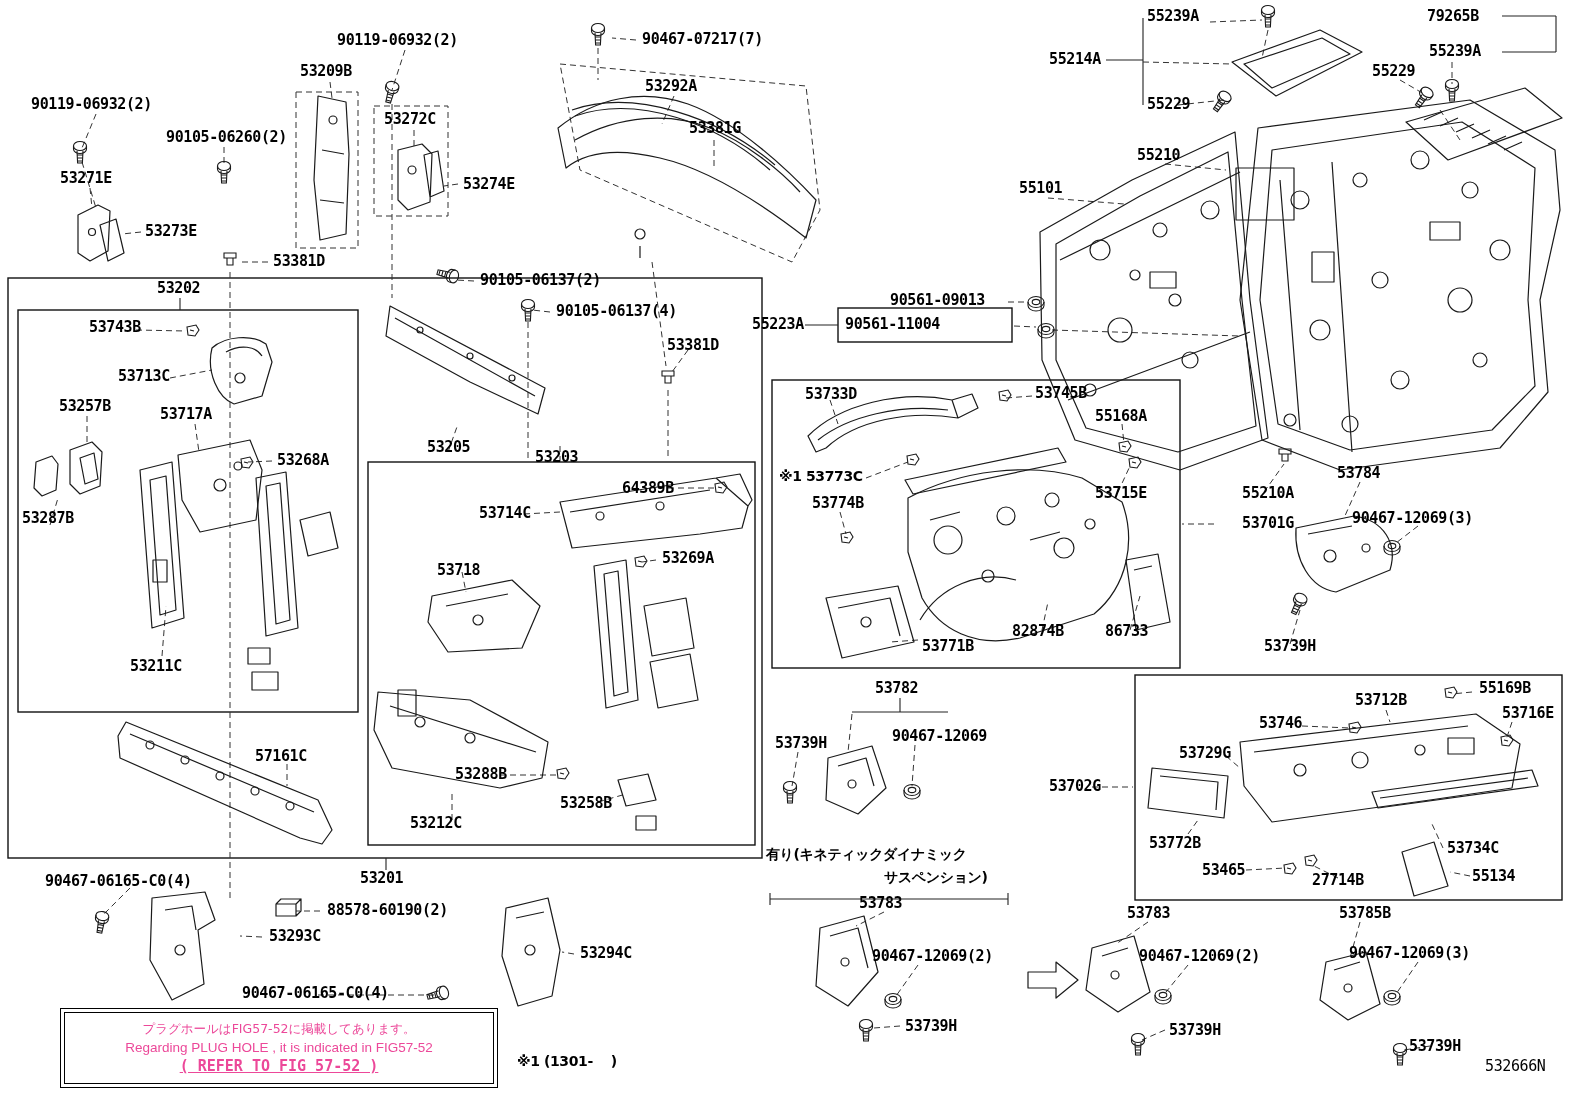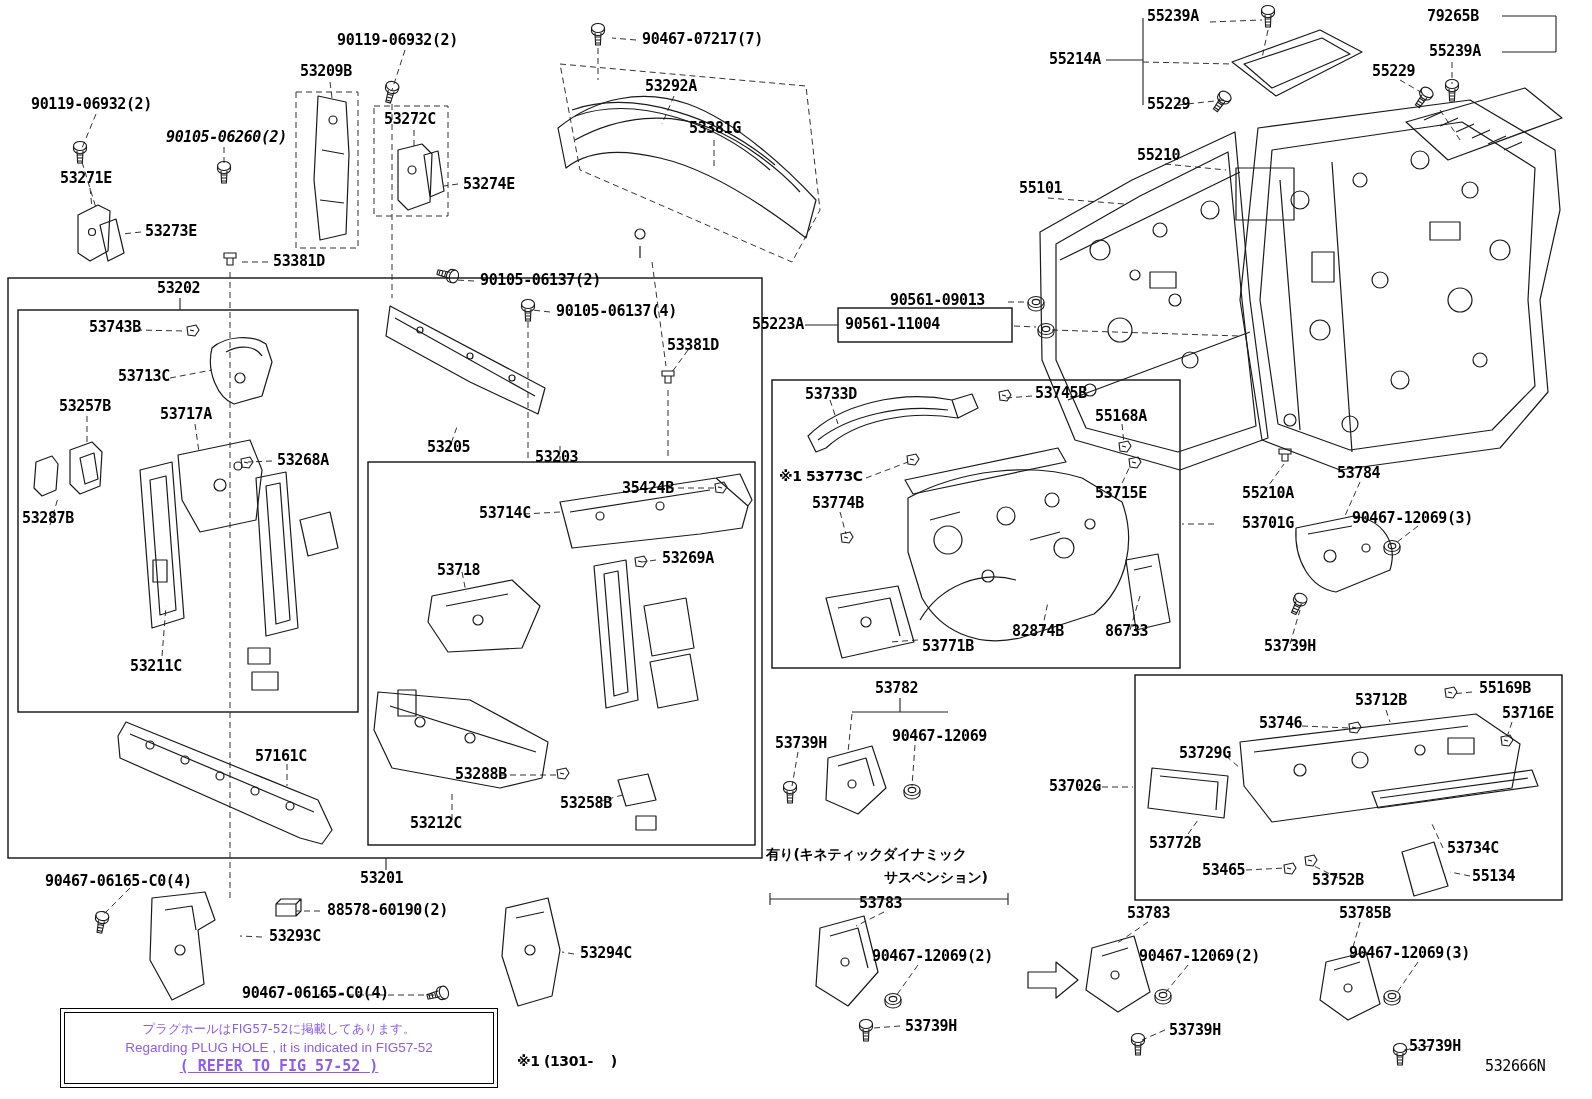--- a/index.html
+++ b/index.html
@@ -7,21 +7,21 @@
           font-family:"DejaVu Sans Mono",monospace;}
   #art{position:absolute;left:0;top:0;}
   .part-label{position:absolute;font-weight:700;font-size:15px;letter-spacing:-0.4px;
               color:#000;white-space:pre;line-height:1;}
   .part-label.jp{font-family:"DejaVu Sans",sans-serif;font-size:14px;}
   .part-label.plain{font-weight:400;}
   .note-box{position:absolute;left:60px;top:1008px;width:438px;height:80px;
             border:1.5px solid #000;padding:3px;box-sizing:border-box;background:#fff;}
   .note-inner{border:1.5px solid #000;width:100%;height:100%;box-sizing:border-box;
               display:flex;flex-direction:column;justify-content:center;align-items:center;gap:2px;}
-  .note-line{font-family:"DejaVu Sans",sans-serif;font-size:12.5px;color:#8b5cf6;white-space:pre;}
+  .note-line{font-family:"DejaVu Sans",sans-serif;font-size:12.5px;color:#ec4899;white-space:pre;}
   .note-line.en{font-family:"Liberation Sans",sans-serif;font-size:13.5px;}
   .note-line.strong{font-family:"DejaVu Sans Mono",monospace;font-weight:700;font-size:15px;
                     text-decoration:underline;}
 </style>
 </head>
 <body>
 
 <div id="canvas">
 
 <svg id="art" width="1592" height="1099" viewBox="0 0 1592 1099" xmlns="http://www.w3.org/2000/svg">
@@ -260,39 +260,39 @@
     <use href="#sym-clip" transform="translate(1506,741)"></use>
     <use href="#sym-clip" transform="translate(1310,861)"></use>
     <use href="#sym-clip" transform="translate(1289,869)"></use>
   </g>
 </svg>
 
 <div id="labels">
       <div class="part-label" style="left: 337px; top: 33px;">90119-06932(2)</div>
       <div class="part-label" style="left: 300px; top: 64px;">53209B</div>
       <div class="part-label" style="left: 31px; top: 97px;">90119-06932(2)</div>
-      <div class="part-label" style="left: 166px; top: 130px; font-style: italic;">90105-06260(2)</div>
+      <div class="part-label" style="left: 166px; top: 130px;">90105-06260(2)</div>
       <div class="part-label" style="left: 384px; top: 112px;">53272C</div>
       <div class="part-label" style="left: 60px; top: 171px;">53271E</div>
       <div class="part-label" style="left: 463px; top: 177px;">53274E</div>
       <div class="part-label" style="left: 145px; top: 224px;">53273E</div>
       <div class="part-label" style="left: 273px; top: 254px;">53381D</div>
       <div class="part-label" style="left: 157px; top: 281px;">53202</div>
       <div class="part-label" style="left: 480px; top: 273px;">90105-06137(2)</div>
       <div class="part-label" style="left: 556px; top: 304px;">90105-06137(4)</div>
       <div class="part-label" style="left: 89px; top: 320px;">53743B</div>
       <div class="part-label" style="left: 667px; top: 338px;">53381D</div>
       <div class="part-label" style="left: 118px; top: 369px;">53713C</div>
       <div class="part-label" style="left: 59px; top: 399px;">53257B</div>
       <div class="part-label" style="left: 160px; top: 407px;">53717A</div>
       <div class="part-label" style="left: 277px; top: 453px;">53268A</div>
       <div class="part-label" style="left: 427px; top: 440px;">53205</div>
       <div class="part-label" style="left: 535px; top: 434px; margin-top: 16px;">53203</div>
       <div class="part-label" style="left: 22px; top: 511px;">53287B</div>
-      <div class="part-label" style="left: 622px; top: 481px;">35424B</div>
+      <div class="part-label" style="left: 622px; top: 481px;">64389B</div>
       <div class="part-label" style="left: 479px; top: 506px;">53714C</div>
       <div class="part-label" style="left: 662px; top: 551px;">53269A</div>
       <div class="part-label" style="left: 437px; top: 563px;">53718</div>
       <div class="part-label" style="left: 130px; top: 659px;">53211C</div>
       <div class="part-label" style="left: 255px; top: 749px;">57161C</div>
       <div class="part-label" style="left: 455px; top: 767px;">53288B</div>
       <div class="part-label" style="left: 560px; top: 796px;">53258B</div>
       <div class="part-label" style="left: 410px; top: 816px;">53212C</div>
       <div class="part-label" style="left: 360px; top: 871px;">53201</div>
       <div class="part-label" style="left: 45px; top: 874px;">90467-06165-C0(4)</div>
@@ -333,21 +333,21 @@
       <div class="part-label" style="left: 1355px; top: 693px;">53712B</div>
       <div class="part-label" style="left: 1502px; top: 706px;">53716E</div>
       <div class="part-label" style="left: 1259px; top: 716px;">53746</div>
       <div class="part-label" style="left: 892px; top: 729px;">90467-12069</div>
       <div class="part-label" style="left: 775px; top: 736px;">53739H</div>
       <div class="part-label" style="left: 1179px; top: 746px;">53729G</div>
       <div class="part-label" style="left: 1049px; top: 779px;">53702G</div>
       <div class="part-label" style="left: 1149px; top: 836px;">53772B</div>
       <div class="part-label" style="left: 1447px; top: 841px;">53734C</div>
       <div class="part-label" style="left: 1202px; top: 863px;">53465</div>
-      <div class="part-label" style="left: 1312px; top: 873px;">53752B</div>
+      <div class="part-label" style="left: 1312px; top: 873px;">27714B</div>
       <div class="part-label" style="left: 1472px; top: 869px;">55134</div>
       <div class="part-label jp" style="left: 766px; top: 847px;">有り(キネティックダイナミック</div>
       <div class="part-label jp" style="left: 884px; top: 870px;">サスペンション)</div>
       <div class="part-label" style="left: 859px; top: 896px;">53783</div>
       <div class="part-label" style="left: 1127px; top: 906px;">53783</div>
       <div class="part-label" style="left: 1339px; top: 906px;">53785B</div>
       <div class="part-label" style="left: 872px; top: 949px;">90467-12069(2)</div>
       <div class="part-label" style="left: 1139px; top: 949px;">90467-12069(2)</div>
       <div class="part-label" style="left: 1349px; top: 946px;">90467-12069(3)</div>
       <div class="part-label" style="left: 905px; top: 1019px;">53739H</div>

